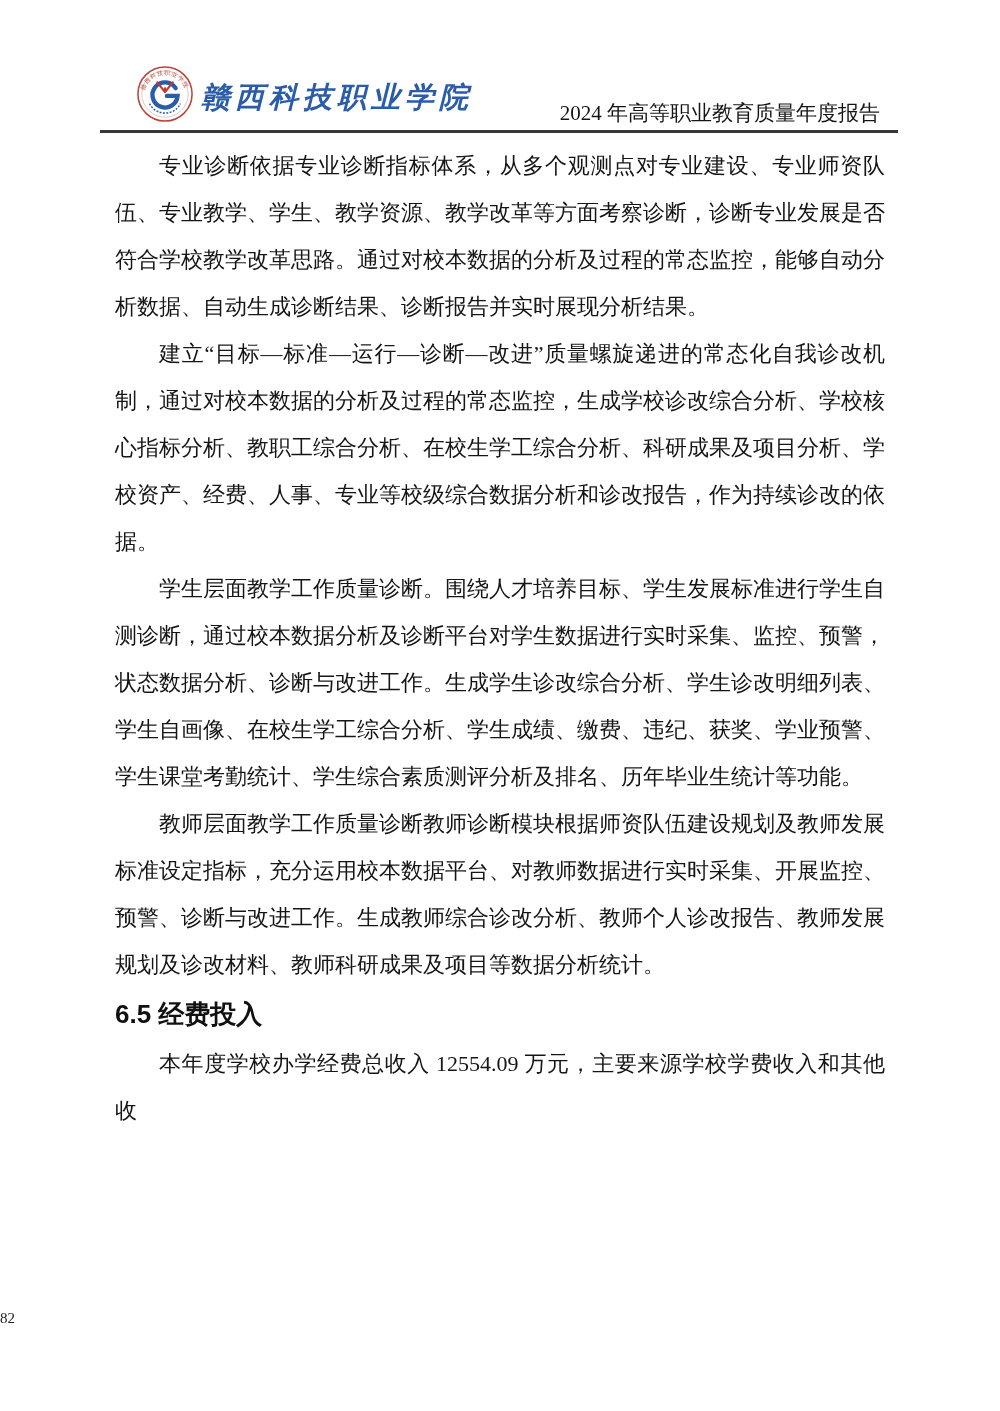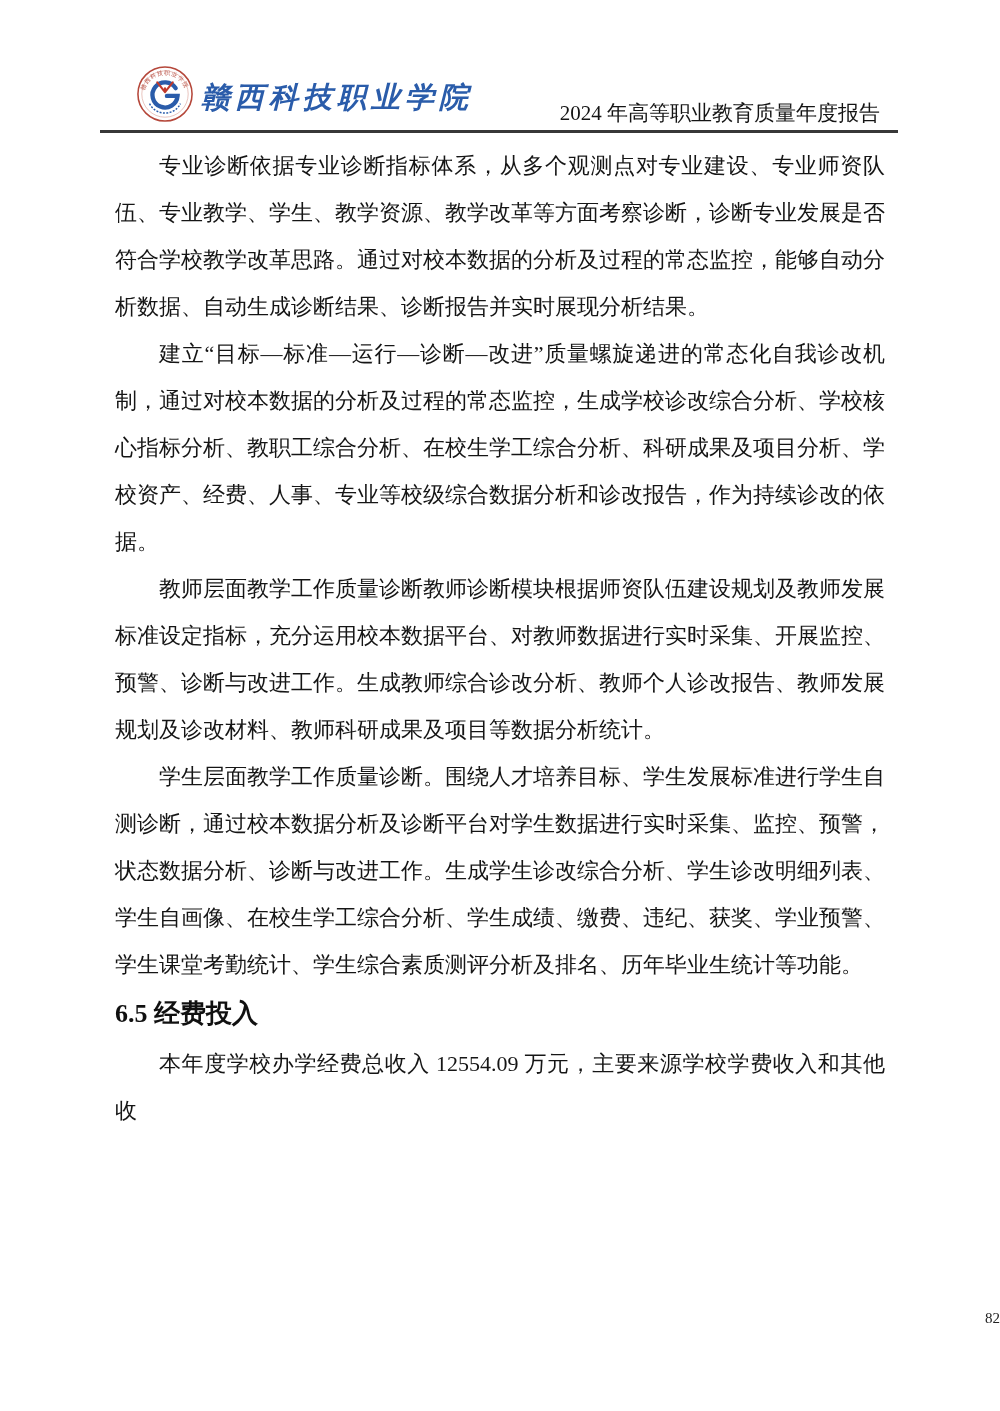--- a/index.html
+++ b/index.html
@@ -67,40 +67,40 @@
   .para-indent { text-indent: 2em; }
 
   .section-heading {
     margin: 2px 0 0 45px;
     font-size: 26px;
     line-height: 52px;
     font-weight: bold;
     color: #101010;
     text-align: left;
     text-indent: 0;
-    font-family: Liberation Serif, serif;
+    font-family: Liberation Sans, sans-serif;
   }
   .subsection-heading {
     margin: 0 0 0 48px;
     font-size: 23px;
     line-height: 50px;
     font-weight: bold;
     color: #101010;
     text-align: left;
     text-indent: 0;
     font-family: "Liberation Sans", "DejaVu Sans", sans-serif;
   }
 
   
   .page-number {
     position: absolute;
     left: 0;
     top: 1310px;
     width: 100%;
-    text-align: right;
+    text-align: left;
     font-size: 15px;
     color: #222222;
   }
 </style>
 </head>
 <body>
 
 <div class="page">
 
   <div class="logo">
@@ -120,22 +120,22 @@
     </svg>
   </div>
 
   <div class="school-name">赣西科技职业学院</div>
   <div class="report-title">2024 年高等职业教育质量年度报告</div>
   <div class="header-rule"></div>
 
   <div class="doc-body">
     <p class="para-indent">专业诊断依据专业诊断指标体系，从多个观测点对专业建设、专业师资队伍、专业教学、学生、教学资源、教学改革等方面考察诊断，诊断专业发展是否符合学校教学改革思路。通过对校本数据的分析及过程的常态监控，能够自动分析数据、自动生成诊断结果、诊断报告并实时展现分析结果。</p>
     <p class="para-indent">建立“目标—标准—运行—诊断—改进”质量螺旋递进的常态化自我诊改机制，通过对校本数据的分析及过程的常态监控，生成学校诊改综合分析、学校核心指标分析、教职工综合分析、在校生学工综合分析、科研成果及项目分析、学校资产、经费、人事、专业等校级综合数据分析和诊改报告，作为持续诊改的依据。</p>
+    <p class="para-indent">学生层面教学工作质量诊断。围绕人才培养目标、学生发展标准进行学生自测诊断，通过校本数据分析及诊断平台对学生数据进行实时采集、监控、预警，状态数据分析、诊断与改进工作。生成学生诊改综合分析、学生诊改明细列表、学生自画像、在校生学工综合分析、学生成绩、缴费、违纪、获奖、学业预警、学生课堂考勤统计、学生综合素质测评分析及排名、历年毕业生统计等功能。</p>
     <p class="para-indent">教师层面教学工作质量诊断教师诊断模块根据师资队伍建设规划及教师发展标准设定指标，充分运用校本数据平台、对教师数据进行实时采集、开展监控、预警、诊断与改进工作。生成教师综合诊改分析、教师个人诊改报告、教师发展规划及诊改材料、教师科研成果及项目等数据分析统计。</p>
-    <p class="para-indent">学生层面教学工作质量诊断。围绕人才培养目标、学生发展标准进行学生自测诊断，通过校本数据分析及诊断平台对学生数据进行实时采集、监控、预警，状态数据分析、诊断与改进工作。生成学生诊改综合分析、学生诊改明细列表、学生自画像、在校生学工综合分析、学生成绩、缴费、违纪、获奖、学业预警、学生课堂考勤统计、学生综合素质测评分析及排名、历年毕业生统计等功能。</p>
 
     <p class="section-heading">6.5 经费投入</p>
 
     <p class="para-indent">本年度学校办学经费总收入 12554.09 万元，主要来源学校学费收入和其他收</p>
   </div>
 
   <div class="page-number">82</div>
 
 </div>
 

